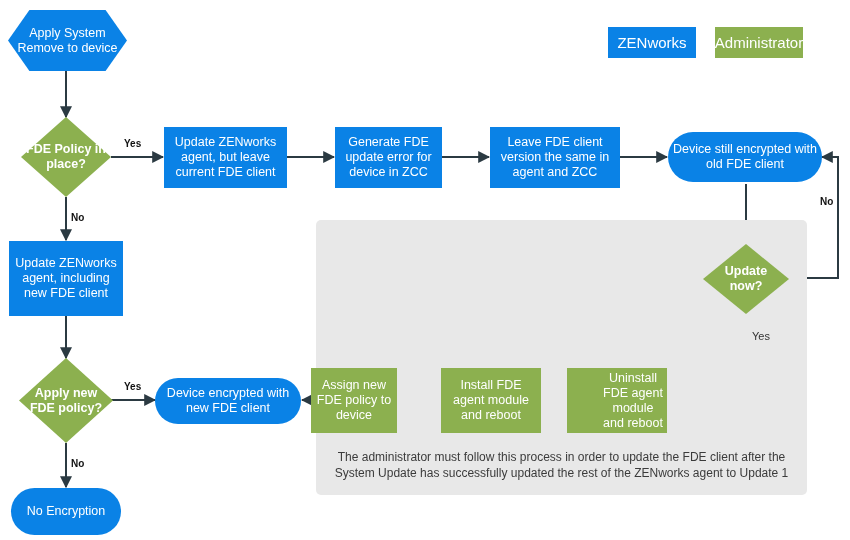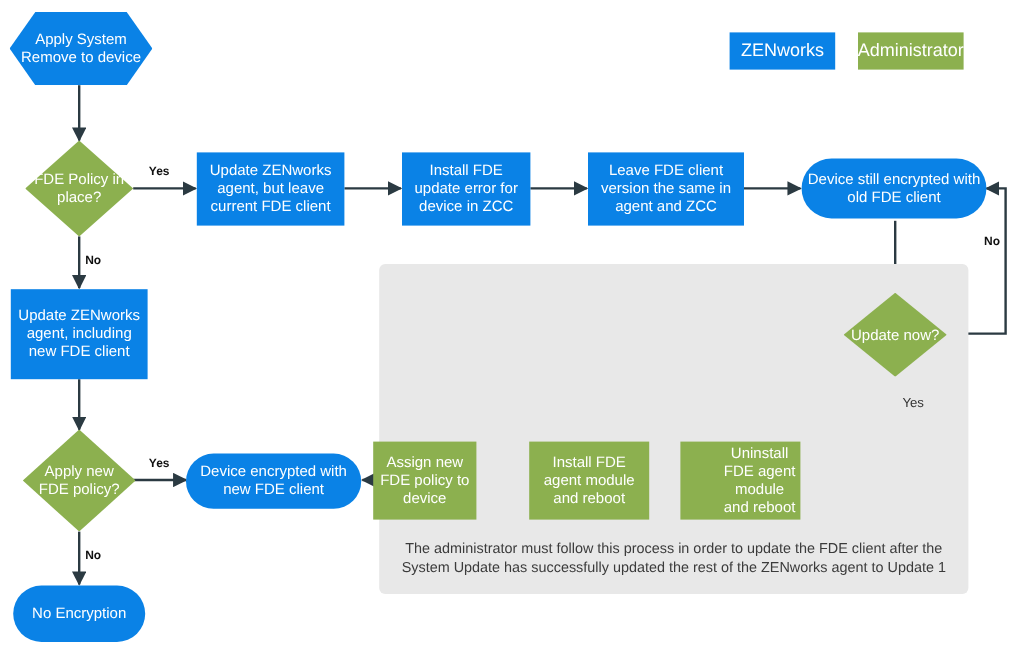--- a/index.html
+++ b/index.html
@@ -34,20 +34,21 @@
     background:transparent;
   }
   .hex-fill{
     position:absolute;left:0;top:0;width:100%;height:100%;
     background:#0a82e6;
     clip-path:polygon(18% 0%, 82% 0%, 100% 50%, 82% 100%, 18% 100%, 0% 50%);
     z-index:-1;
   }
   .diamond{
     background:transparent;
+    font-weight:bold;
   }
   .dia-fill{
     position:absolute;left:0;top:0;width:100%;height:100%;
     background:#8cb04f;
     clip-path:polygon(50% 0%, 100% 50%, 50% 100%, 0% 50%);
     z-index:-1;
   }
   .node .label{position:relative;z-index:2;}
   .panel{
     position:absolute;
@@ -136,21 +137,21 @@
   <div class="node diamond" style="left:21px;top:117px;width:90px;height:80px;">
     <span class="dia-fill"></span>
     <span class="label">FDE Policy in place?</span>
   </div>
 
   <div class="node blue rect" style="left:164px;top:127px;width:123px;height:61px;">
     <span class="label">Update ZENworks agent, but leave current FDE client</span>
   </div>
 
   <div class="node blue rect" style="left:335px;top:127px;width:107px;height:61px;">
-    <span class="label">Install FDE update error for device in ZCC</span>
+    <span class="label">Generate FDE update error for device in ZCC</span>
   </div>
 
   <div class="node blue rect" style="left:490px;top:127px;width:130px;height:61px;">
     <span class="label">Leave FDE client version the same in agent and ZCC</span>
   </div>
 
   <div class="node blue stadium" style="left:668px;top:132px;width:154px;height:50px;">
     <span class="label">Device still encrypted with old FDE client</span>
   </div>
 

